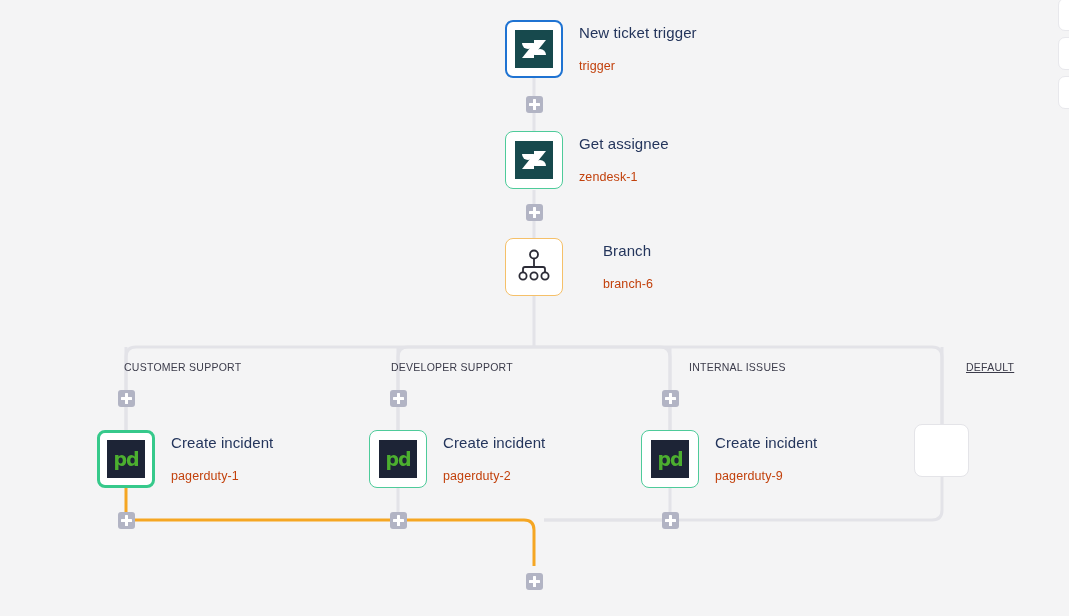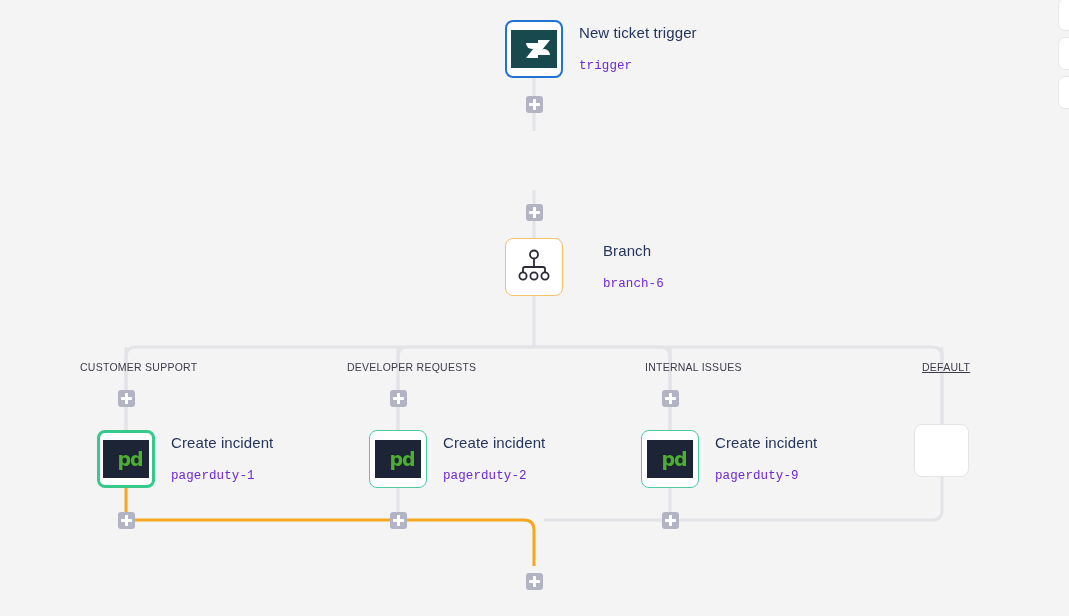--- a/index.html
+++ b/index.html
@@ -63,34 +63,32 @@
     white-space: nowrap;
   }
   .node-title {
     font-size: 15px;
     color: #24355c;
     font-weight: 400;
     letter-spacing: 0.1px;
   }
   .node-sub {
     font-size: 12.5px;
-    color: #6d28d9;
+    color: #c2410c;
     margin-top: 16px;
     letter-spacing: 0.1px;
-    font-family: Liberation Mono, monospace;
   }
 
   
   .icon-sq {
     width: 38px;
     height: 38px;
     display: flex;
     align-items: center;
     justify-content: center;
-    padding-left: 8px;
   }
   .zendesk-sq {
     background: #17494d;
   }
   .pagerduty-sq {
     background: #1d2436;
   }
   .pd-text {
     color: #4caf2f;
     font-size: 19px;
@@ -123,20 +121,21 @@
   .plus::after  { width: 2.6px; height: 11px; }
 
   
   .branch-label {
     position: absolute;
     font-size: 10.5px;
     color: #3b3b4a;
     letter-spacing: 0.25px;
     white-space: nowrap;
     font-family: "Liberation Sans", sans-serif;
+    margin-left: 44px;
   }
 
   
   .edge-panel {
     position: absolute;
     left: 1058px;
     width: 30px;
     background: #ffffff;
     border: 1px solid #e8e8ec;
     border-radius: 7px;
@@ -185,20 +184,36 @@
           <path d="M15 21 a6 6 0 0 1 12 0 Z" fill="#ffffff"></path>
         </svg>
       </div>
     </div>
     <div class="node-text">
       <div class="node-title">New ticket trigger</div>
       <div class="node-sub">trigger</div>
     </div>
   </div>
 
+  <div class="node" style="left:505px; top:131px;">
+    <div class="node-box green">
+      <div class="icon-sq zendesk-sq">
+        <svg width="30" height="30" viewBox="0 0 30 30" aria-hidden="true">
+          <path d="M15 9 L15 24 L3 24 Z" fill="#ffffff"></path>
+          <path d="M15 9 a6 6 0 0 1 -12 0 Z" fill="#ffffff"></path>
+          <path d="M15 21 L15 6 L27 6 Z" fill="#ffffff"></path>
+          <path d="M15 21 a6 6 0 0 1 12 0 Z" fill="#ffffff"></path>
+        </svg>
+      </div>
+    </div>
+    <div class="node-text">
+      <div class="node-title">Get assignee</div>
+      <div class="node-sub">zendesk-1</div>
+    </div>
+  </div>
 
   <div class="node" style="left:505px; top:238px;gap:24px;">
     <div class="node-box amber">
       <span>
         <svg width="34" height="34" viewBox="0 0 34 34" aria-hidden="true">
           <circle cx="17" cy="6.5" r="4" fill="none" stroke="#2b2b36" stroke-width="1.8"></circle>
           <line x1="17" y1="10.5" x2="17" y2="19" stroke="#2b2b36" stroke-width="1.8"></line>
           <path d="M6 25 L6 21 Q6 19 8 19 L26 19 Q28 19 28 21 L28 25" fill="none" stroke="#2b2b36" stroke-width="1.8"></path>
           <circle cx="6" cy="28" r="3.6" fill="none" stroke="#2b2b36" stroke-width="1.8"></circle>
           <circle cx="17" cy="28" r="3.6" fill="none" stroke="#2b2b36" stroke-width="1.8"></circle>
@@ -246,21 +261,21 @@
       <div class="node-title">Create incident</div>
       <div class="node-sub">pagerduty-9</div>
     </div>
   </div>
 
   <div class="node" style="left:914px; top:424px;">
     <div class="node-box plain" style="width:55px;height:53px;"></div>
   </div>
 
   <div class="branch-label" style="left:80px;  top:361px;">CUSTOMER SUPPORT</div>
-  <div class="branch-label" style="left:347px; top:361px;">DEVELOPER REQUESTS</div>
+  <div class="branch-label" style="left:347px; top:361px;">DEVELOPER SUPPORT</div>
   <div class="branch-label" style="left:645px; top:361px;">INTERNAL ISSUES</div>
   <div class="branch-label" style="left:922px; top:361px;text-decoration:underline;">DEFAULT</div>
 
   <div class="plus" style="left:526px; top:96px;"></div>
   <div class="plus" style="left:526px; top:204px;"></div>
   <div class="plus" style="left:118px; top:390px;"></div>
   <div class="plus" style="left:390px; top:390px;"></div>
   <div class="plus" style="left:662px; top:390px;"></div>
   <div class="plus" style="left:118px; top:512px;"></div>
   <div class="plus" style="left:390px; top:512px;"></div>

